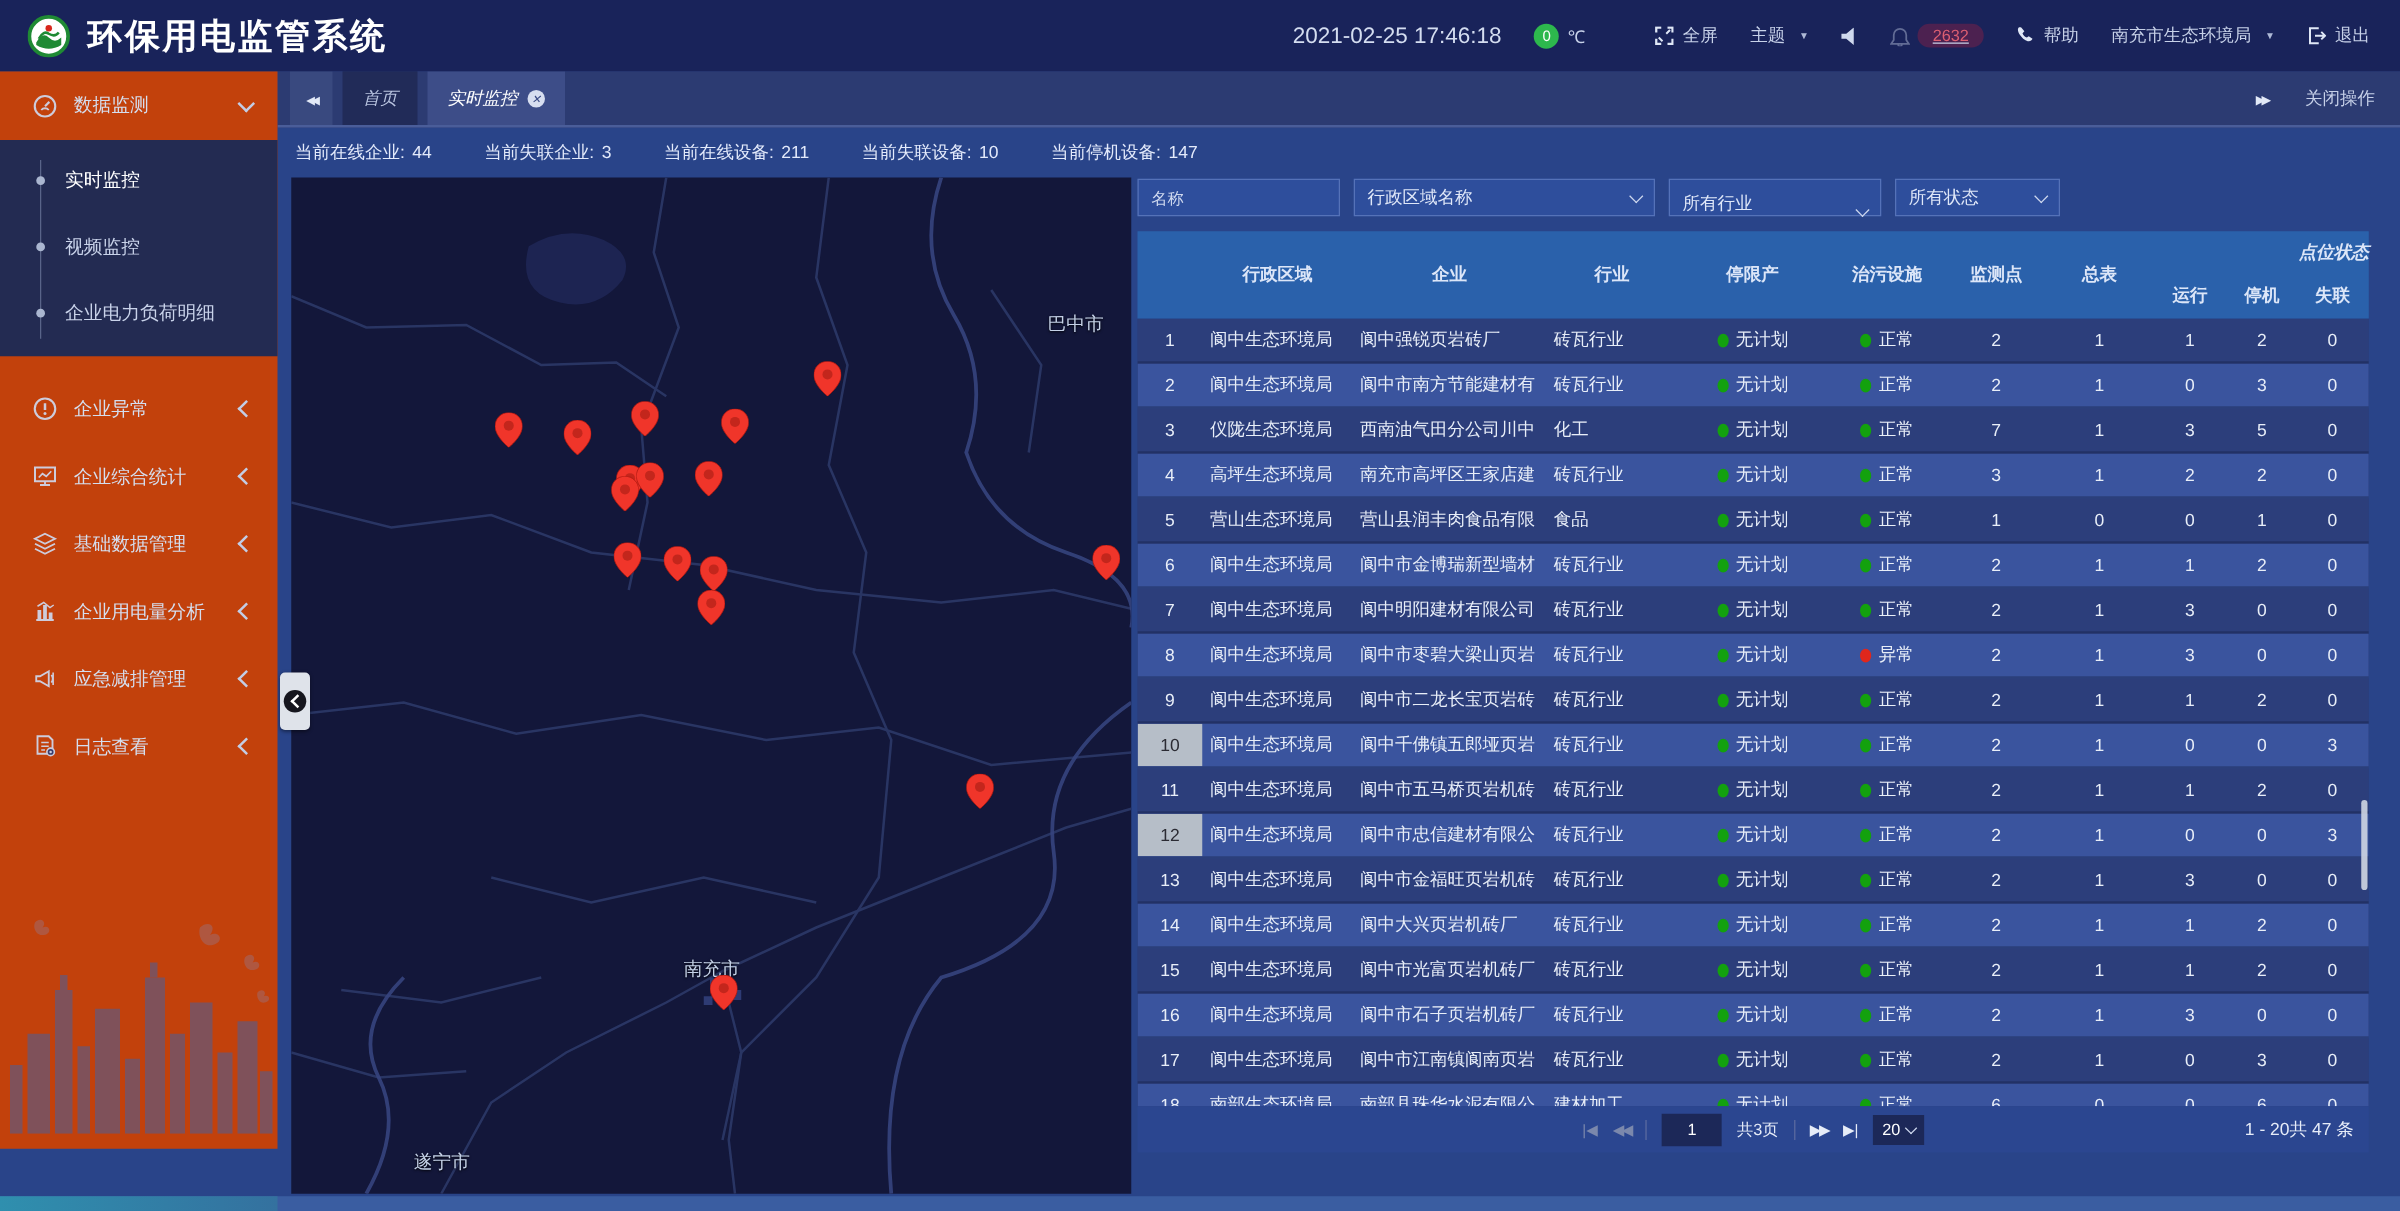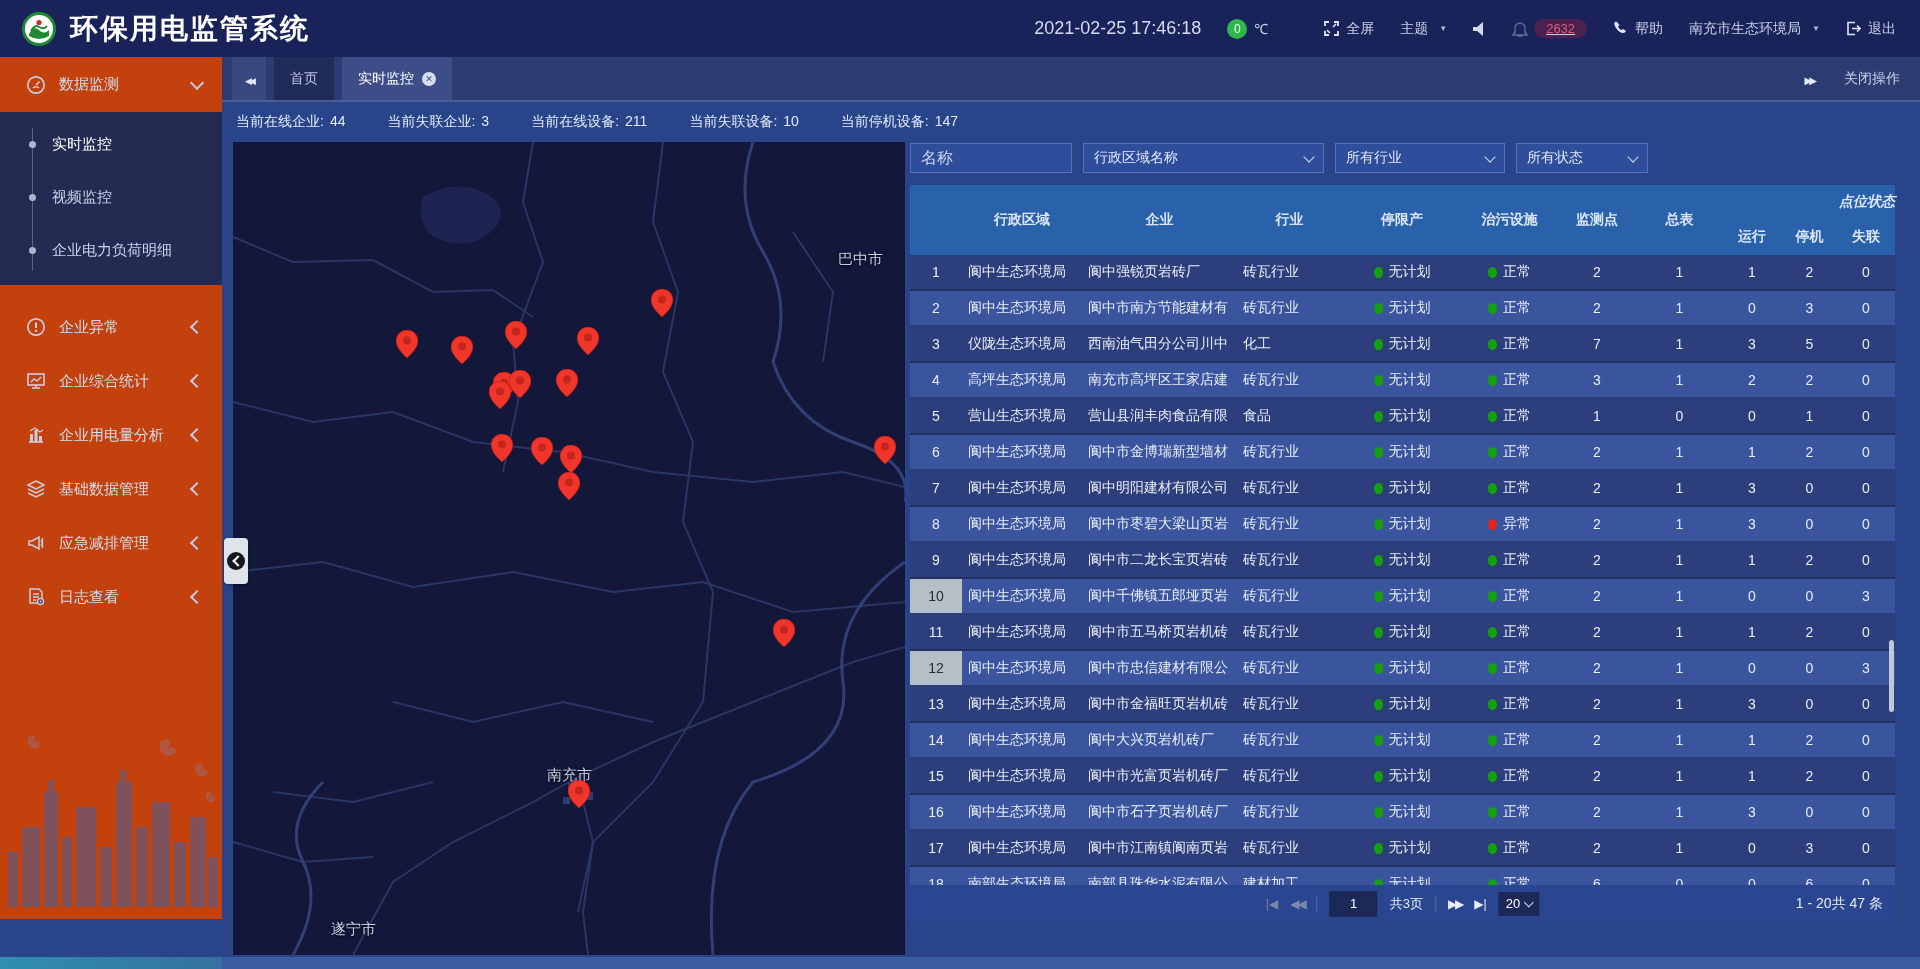--- a/index.html
+++ b/index.html
@@ -35,21 +35,21 @@
   .sicon{width:20px;height:20px;flex:0 0 auto;opacity:.92;}
   .skyline{position:absolute;left:0;bottom:12px;width:222px;height:175px;opacity:.55;}
   .foot-strip{position:absolute;left:0;top:957px;width:1920px;height:12px;background:#3a5da1;z-index:25;}
   .foot-strip .teal{position:absolute;left:0;top:0;width:222px;height:12px;background:linear-gradient(90deg,#2f8fae,#34719f);}
 
   
   .tabbar{position:absolute;left:222px;top:57px;width:1698px;height:43px;background:#2c3b72;border-bottom:2px solid #4a5d99;display:flex;align-items:stretch;z-index:15;}
   .tab-coll{width:34px;margin-left:10px;background:#39497f;display:flex;align-items:center;justify-content:center;cursor:pointer;}
   .ic-dleft::after{content:"◀◀";font-size:9px;letter-spacing:-3px;color:#e2e9f7;}
   .ic-dright::after{content:"▶▶";font-size:10px;letter-spacing:-3px;color:#e2e9f7;}
-  .tab{display:flex;align-items:center;gap:8px;padding:0 16px;font-size:14px;color:#b9c4e0;cursor:pointer;margin-left:8px;background:#212b58;}
+  .tab{display:flex;align-items:center;gap:8px;padding:0 16px;font-size:14px;color:#b9c4e0;cursor:pointer;margin-left:8px;background:#212b58;font-style:italic;}
   .tab.active{background:#3d4d88;color:#fff;}
   .tab-close{width:14px;height:14px;border-radius:50%;background:#d7def0;color:#3a4a84;font-size:9px;display:flex;align-items:center;justify-content:center;}
   .tab-close::after{content:"✕";}
   .tabbar-right{margin-left:auto;display:flex;align-items:center;gap:30px;padding-right:20px;}
   .close-ops{color:#c6d0e8;font-size:14px;cursor:pointer;}
 
   
   .statsbar{position:absolute;left:222px;top:102px;width:1698px;height:40px;display:flex;align-items:center;gap:42px;padding-left:14px;z-index:10;}
   .stat{display:flex;gap:6px;color:#e3eafb;font-size:14px;}
 
@@ -58,25 +58,25 @@
   .map svg.roads{position:absolute;left:0;top:0;}
   .map-label{position:absolute;color:#c5d2e8;font-size:15px;text-shadow:0 1px 2px #000;white-space:nowrap;}
   .pin{position:absolute;transform:translate(-50%,-100%);width:22px;height:28px;cursor:pointer;}
   .map-toggle{position:absolute;left:-9px;top:396px;width:24px;height:46px;background:#dfe3ea;border-radius:4px;display:flex;align-items:center;justify-content:center;cursor:pointer;box-shadow:0 1px 3px rgba(0,0,0,.4);}
   .map-toggle .circ{width:18px;height:18px;border-radius:50%;background:#16161e;display:flex;align-items:center;justify-content:center;}
   .map-toggle .circ::after{content:"";width:6px;height:6px;border-left:2px solid #fff;border-bottom:2px solid #fff;transform:rotate(45deg);margin-left:3px;}
 
   
   .panel{position:absolute;left:910px;top:142px;width:990px;height:780px;z-index:5;}
   .filters{position:absolute;left:0;top:1px;display:flex;gap:11px;}
-  .f-input{width:162px;height:30px;background:#2e4e9c;border:1px solid #5572b8;color:#dfe7f8;font-size:16px;padding:0 10px;box-sizing:border-box;font-family:"Liberation Sans",sans-serif;}
+  .f-input{width:162px;height:30px;background:#2e4e9c;border:1px solid #5572b8;color:#dfe7f8;font-size:13px;padding:0 10px;box-sizing:border-box;font-family:"Liberation Sans",sans-serif;}
   .f-input::placeholder{color:#cfd9ef;opacity:1;}
   .f-select{height:30px;background:#2e4e9c;border:1px solid #5572b8;color:#dfe7f8;font-size:14px;display:flex;align-items:center;justify-content:space-between;padding:0 10px;box-sizing:border-box;cursor:pointer;}
   .f-select .vchev{width:7px;height:7px;border-left:1.5px solid #cfd9ef;border-bottom:1.5px solid #cfd9ef;transform:rotate(-45deg);margin-top:-3px;}
-  .w-region{width:241px;}.w-industry{width:170px;}.w-status{width:132px;}
+  .w-region{width:241px;}.w-industry{width:170px;align-items:flex-end;}.w-status{width:132px;}
 
   .tgrid{display:grid;grid-template-columns:52px 120px 155px 105px 120px 95px 80px 85px 60px 55px 58px;}
   .thead{position:absolute;left:0;top:43px;width:985px;height:70px;background:#2a61ab;color:#dce6f8;font-size:14px;display:grid;grid-template-columns:52px 120px 155px 105px 120px 95px 80px 85px 173px;}
   .th{display:flex;align-items:center;justify-content:center;font-weight:bold;}
   .th-group{display:flex;flex-direction:column;justify-content:space-between;padding:8px 0 9px 0;box-sizing:border-box;}
   .th-group .gl{font-style:italic;text-align:right;font-weight:bold;}
   .th-group .subs{display:grid;grid-template-columns:60px 55px 58px;font-weight:bold;}
   .th-group .subs span{text-align:center;}
 
   .rows{position:absolute;left:0;top:113px;width:985px;height:630px;overflow:hidden;background:#2c3e7b;}
@@ -197,35 +197,35 @@
         <svg class="sicon" viewBox="0 0 20 20">
           <rect x="2" y="3" width="16" height="11" fill="none" stroke="#cfd8ee" stroke-width="1.6"></rect>
           <path d="M5 11l3-3 3 2 4-4" fill="none" stroke="#cfd8ee" stroke-width="1.4"></path>
           <path d="M10 14v3 M6 17h8" stroke="#cfd8ee" stroke-width="1.5"></path>
         </svg>
         <span>企业综合统计</span>
         <span class="chev chev-left"></span>
       </div>
       <div class="side-item">
         <svg class="sicon" viewBox="0 0 20 20">
+          <path d="M10 2L18 6L10 10L2 6Z" fill="none" stroke="#cfd8ee" stroke-width="1.5"></path>
+          <path d="M2 10l8 4 8-4 M2 14l8 4 8-4" fill="none" stroke="#cfd8ee" stroke-width="1.5"></path>
+        </svg>
+        <span>基础数据管理</span>
+        <span class="chev chev-left"></span>
+      </div>
+      <div class="side-item">
+        <svg class="sicon" viewBox="0 0 20 20">
           <path d="M3 17h14" stroke="#cfd8ee" stroke-width="1.6"></path>
           <rect x="4" y="9" width="3" height="8" fill="#cfd8ee"></rect>
           <rect x="8.5" y="5" width="3" height="12" fill="#cfd8ee"></rect>
           <rect x="13" y="11" width="3" height="6" fill="#cfd8ee"></rect>
           <path d="M4 6l5-3 5 4 3-2" fill="none" stroke="#cfd8ee" stroke-width="1.2"></path>
         </svg>
         <span>企业用电量分析</span>
-        <span class="chev chev-left"></span>
-      </div>
-      <div class="side-item">
-        <svg class="sicon" viewBox="0 0 20 20">
-          <path d="M10 2L18 6L10 10L2 6Z" fill="none" stroke="#cfd8ee" stroke-width="1.5"></path>
-          <path d="M2 10l8 4 8-4 M2 14l8 4 8-4" fill="none" stroke="#cfd8ee" stroke-width="1.5"></path>
-        </svg>
-        <span>基础数据管理</span>
         <span class="chev chev-left"></span>
       </div>
       <div class="side-item">
         <svg class="sicon" viewBox="0 0 20 20">
           <path d="M3 8v4h3l7 4V4L6 8H3z" fill="none" stroke="#cfd8ee" stroke-width="1.5"></path>
           <path d="M15 7c1.5 1.5 1.5 4.5 0 6 M16.5 5v10" stroke="#cfd8ee" stroke-width="1.3" fill="none"></path>
         </svg>
         <span>应急减排管理</span>
         <span class="chev chev-left"></span>
       </div>

